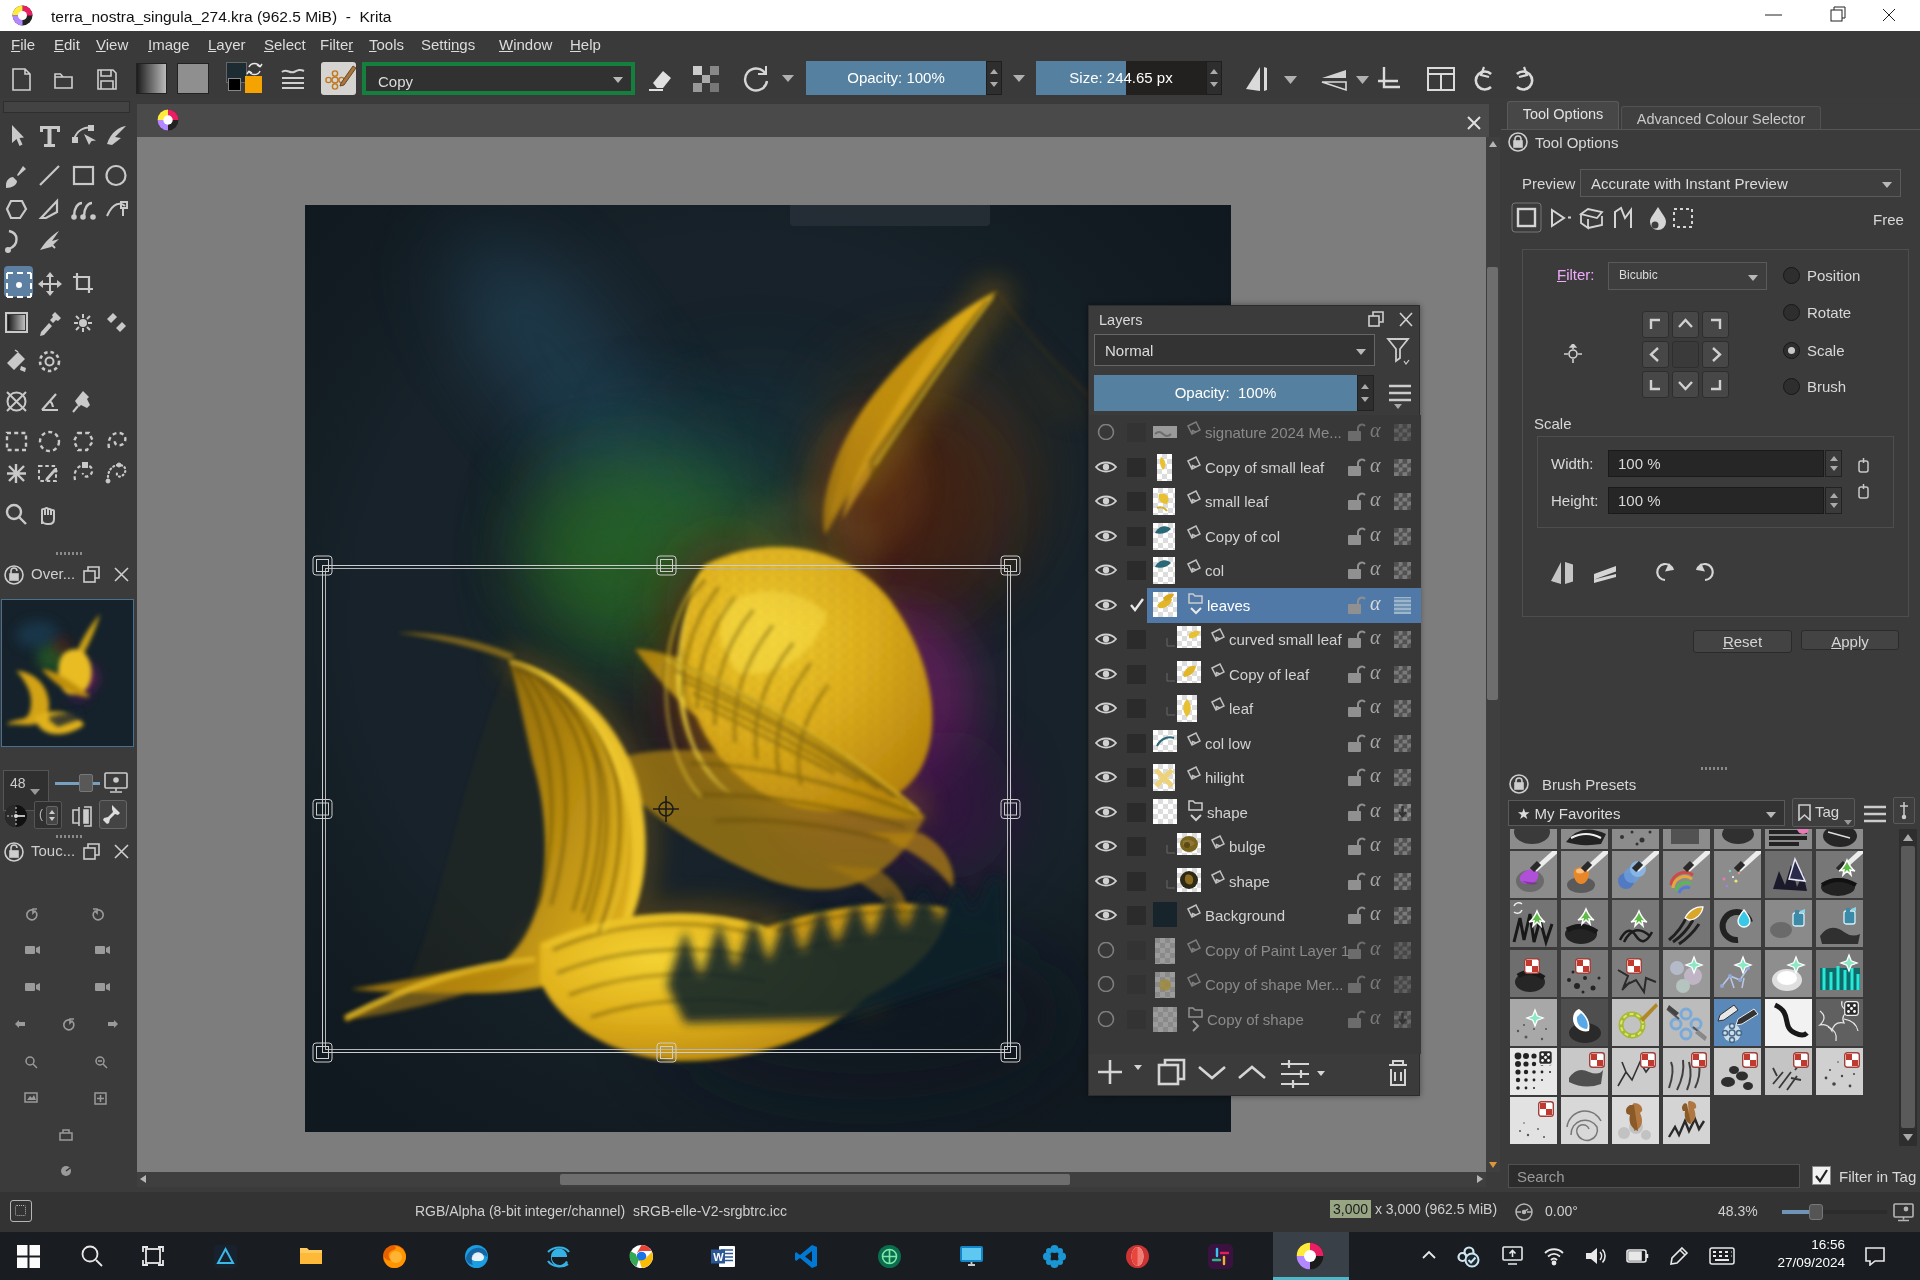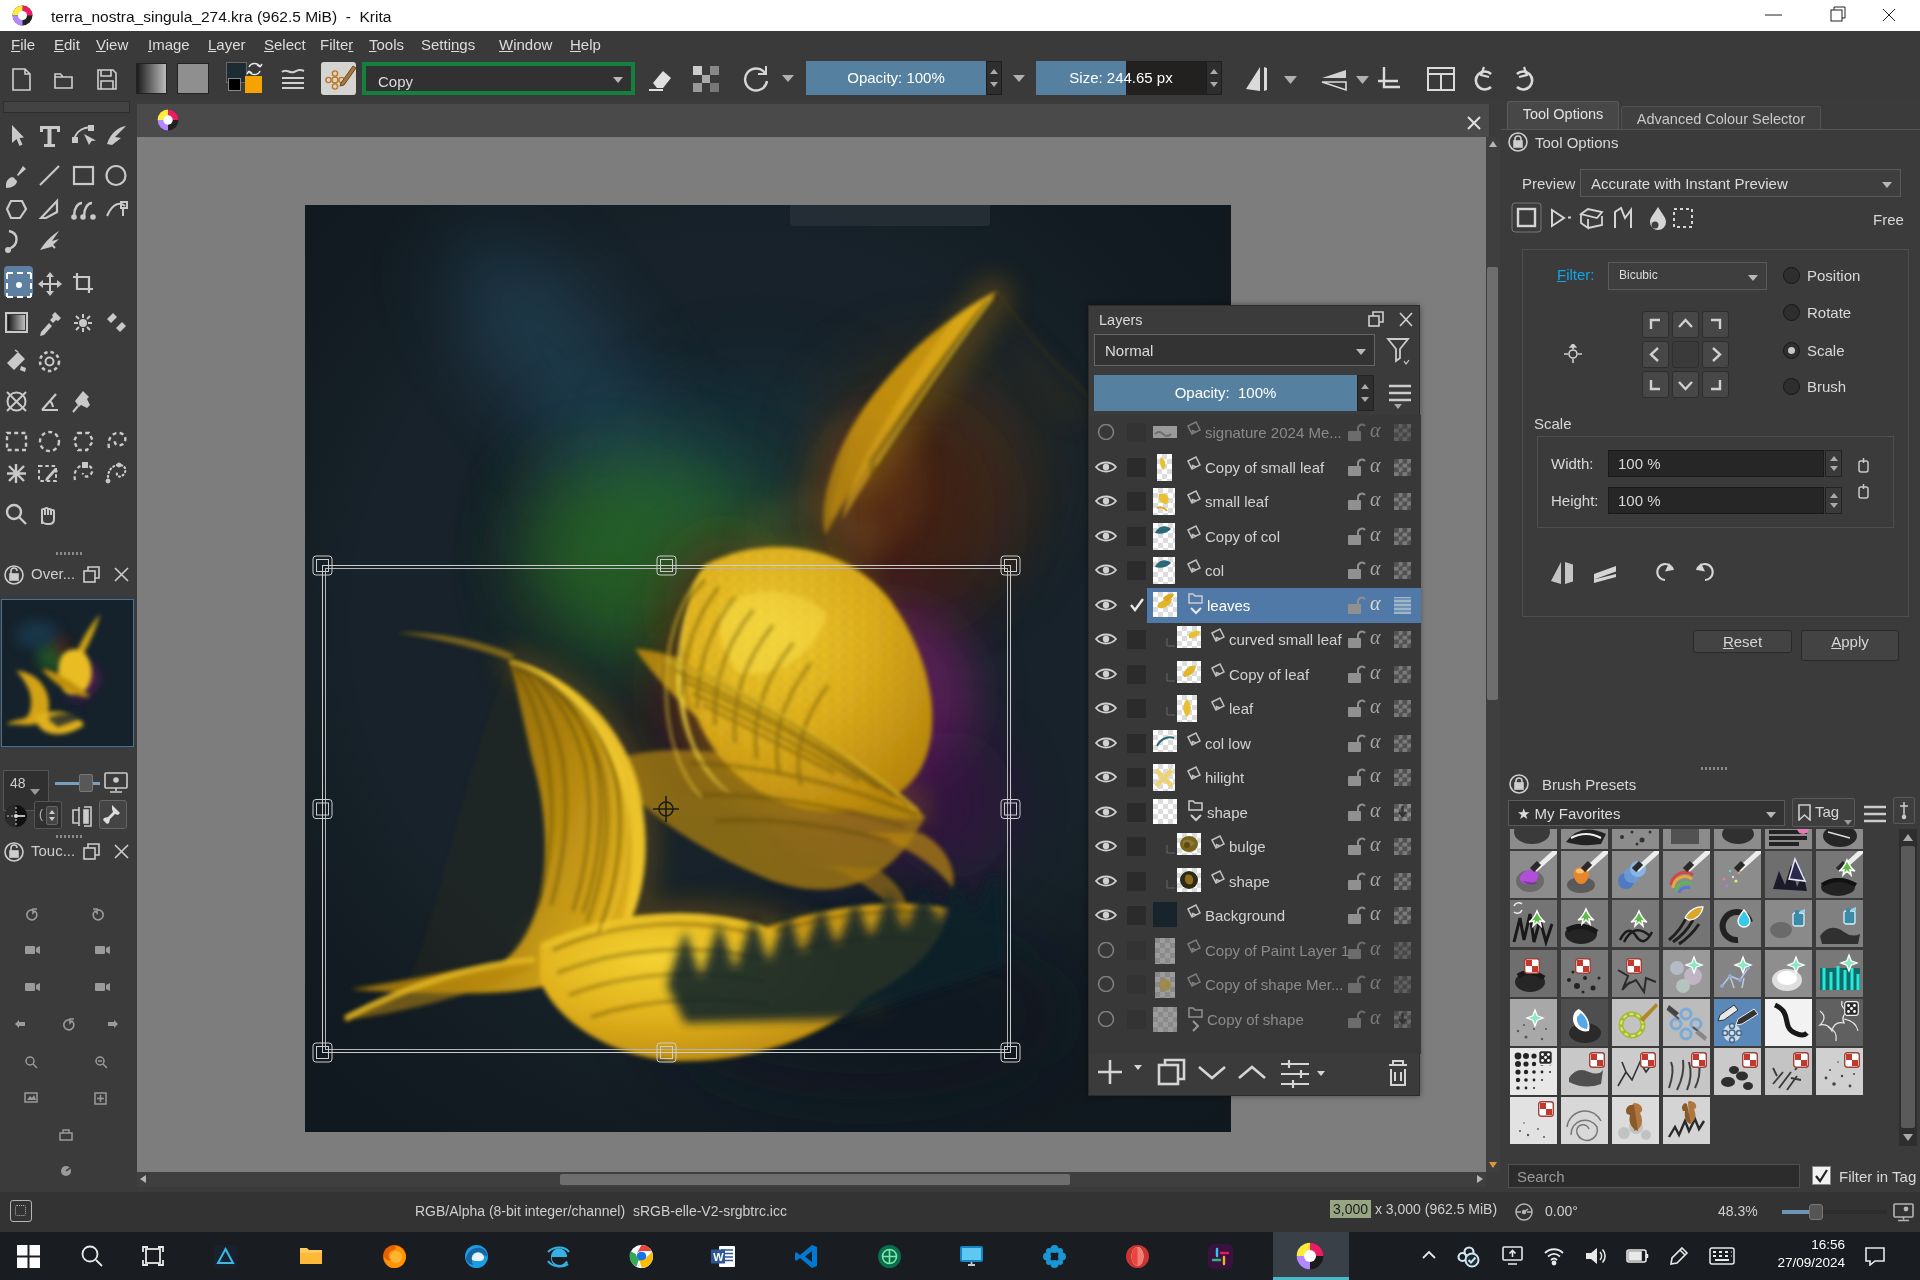--- a/index.html
+++ b/index.html
@@ -1088,21 +1088,21 @@
         <path d="M104 26 V10 l6 -4 4 10 6 -8 v18"></path>
       </g>
   <path d="M147 5 c5 8 8 11 8 15 a8 8 0 0 1 -16 0 c0 -4 3 -7 8 -15 z" fill="#d5d5d5"></path>
       <circle cx="144" cy="23" r="3.5" fill="#3f3f3f"></circle>
   <g fill="none" stroke="#d5d5d5" stroke-width="2" stroke-dasharray="3 3">
         <rect x="163" y="7" width="18" height="18"></rect>
       </g>
  </svg>
  <div class="abs" style="left:372px;top:113px;font-size:15px;color:#d8d8d8">Free</div>
  <div class="abs" style="left:21px;top:151px;width:387px;height:368px;border:1px solid #4e4e4e"></div>
- <div class="abs" style="left:56px;top:168px;font-size:15px;color:#0ea5e9"><u>F</u>ilter:</div>
+ <div class="abs" style="left:56px;top:168px;font-size:15px;color:#f0abfc"><u>F</u>ilter:</div>
  <div class="combo" style="left:107px;top:164px;width:159px;height:28px;background:#3e3e3e;border:1px solid #5a5a5a">
       <span style="position:absolute;left:10px;top:5px;font-size:12px">Bicubic</span>
       <span class="carrow"></span>
     </div>
  <div class="rdo" style="left:282px;top:169px"></div>
     <div class="abs" style="left:306px;top:169px;font-size:15px;color:#d8d8d8">Position</div>
  <div class="rdo" style="left:282px;top:206px"></div>
     <div class="abs" style="left:306px;top:206px;font-size:15px;color:#d8d8d8">Rotate</div>
  <div class="rdo rsel" style="left:282px;top:244px"></div>
     <div class="abs" style="left:306px;top:244px;font-size:15px;color:#d8d8d8">Scale</div>
@@ -1168,21 +1168,21 @@
   <g stroke="#d5d5d5" stroke-width="2.2" fill="none">
         <path d="M116 20 a8 8 0 1 1 8 -10"></path>
         <path d="M120 3 l4 7 -8 1.5" fill="#d5d5d5" stroke="none"></path>
       </g>
   <g stroke="#d5d5d5" stroke-width="2.2" fill="none">
         <path d="M156 20 a8 8 0 1 0 -8 -10"></path>
         <path d="M152 3 l-4 7 8 1.5" fill="#d5d5d5" stroke="none"></path>
       </g>
  </svg>
  <div class="btn" style="left:192px;top:532px;width:99px;height:23px"><u>R</u>eset</div>
- <div class="btn" style="left:300px;top:532px;width:98px;height:31px"><u>A</u>pply</div>
+ <div class="btn" style="left:300px;top:532px;width:98px;height:20px"><u>A</u>pply</div>
  <div class="abs" style="left:200px;top:669px;width:26px;height:3px;background:repeating-linear-gradient(90deg,#8a8a8a 0 2px,transparent 2px 4px)"></div>
  <svg class="abs" style="left:8px;top:676px" width="20" height="20" viewBox="0 0 20 20" fill="none" stroke="#cecece" stroke-width="1.6">
       <circle cx="10" cy="10" r="9"></circle>
       <rect x="6" y="9" width="8" height="6" fill="#cecece"></rect>
       <path d="M7 9 v-2 a3 3 0 0 1 6 0 v2"></path>
     </svg>
  <div class="abs" style="left:41px;top:678px;font-size:15px;color:#d8d8d8">Brush Presets</div>
  <div class="combo" style="left:7px;top:702px;width:277px;height:26px;background:#333;border:1px solid #5a5a5a">
       <span style="position:absolute;left:8px;top:4px;font-size:15px">★ My Favorites</span>
       <span class="carrow"></span>

